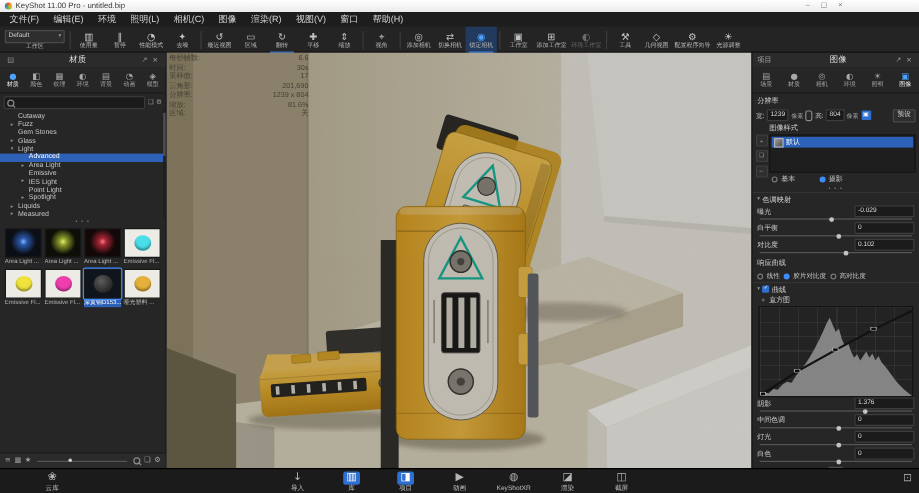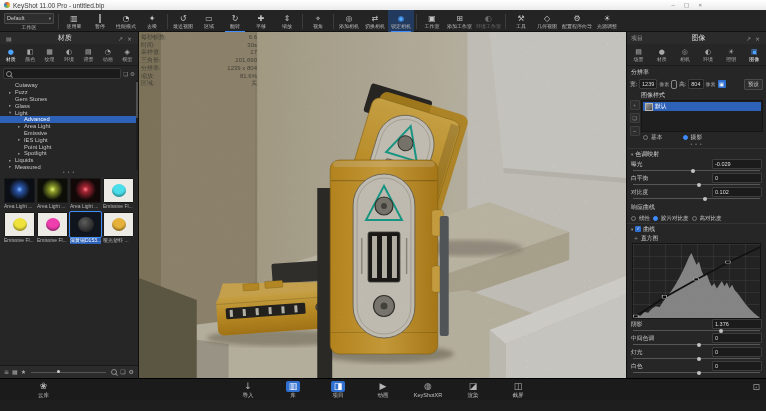--- a/index.html
+++ b/index.html
@@ -173,20 +173,32 @@
   <div class="titlebar">
     <span class="logo"></span>
     <span>KeyShot 11.00 Pro  -  untitled.bip</span>
     <div class="win-controls">
       <span>–</span>
       <span>▢</span>
       <span>×</span>
     </div>
   </div>
 
+  <div class="menubar">
+    <span>文件(F)</span>
+    <span>编辑(E)</span>
+    <span>环境</span>
+    <span>照明(L)</span>
+    <span>相机(C)</span>
+    <span>图像</span>
+    <span>渲染(R)</span>
+    <span>视图(V)</span>
+    <span>窗口</span>
+    <span>帮助(H)</span>
+  </div>
 
   <div class="ribbon">
     <div class="ws">
       <div class="ws-box">
         <span>Default</span>
         <span class="ws-caret ic">▾</span>
       </div>
       <span class="ws-label">工作区</span>
     </div>
     <div class="rb-sep"></div>

